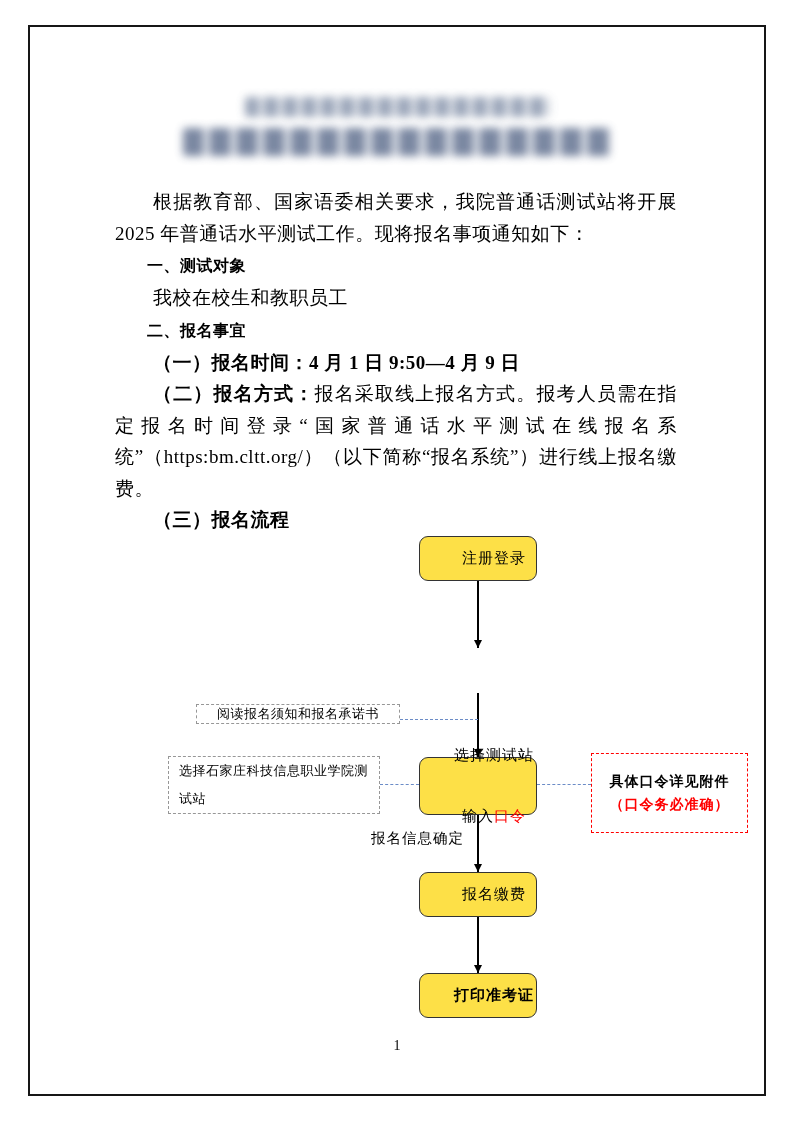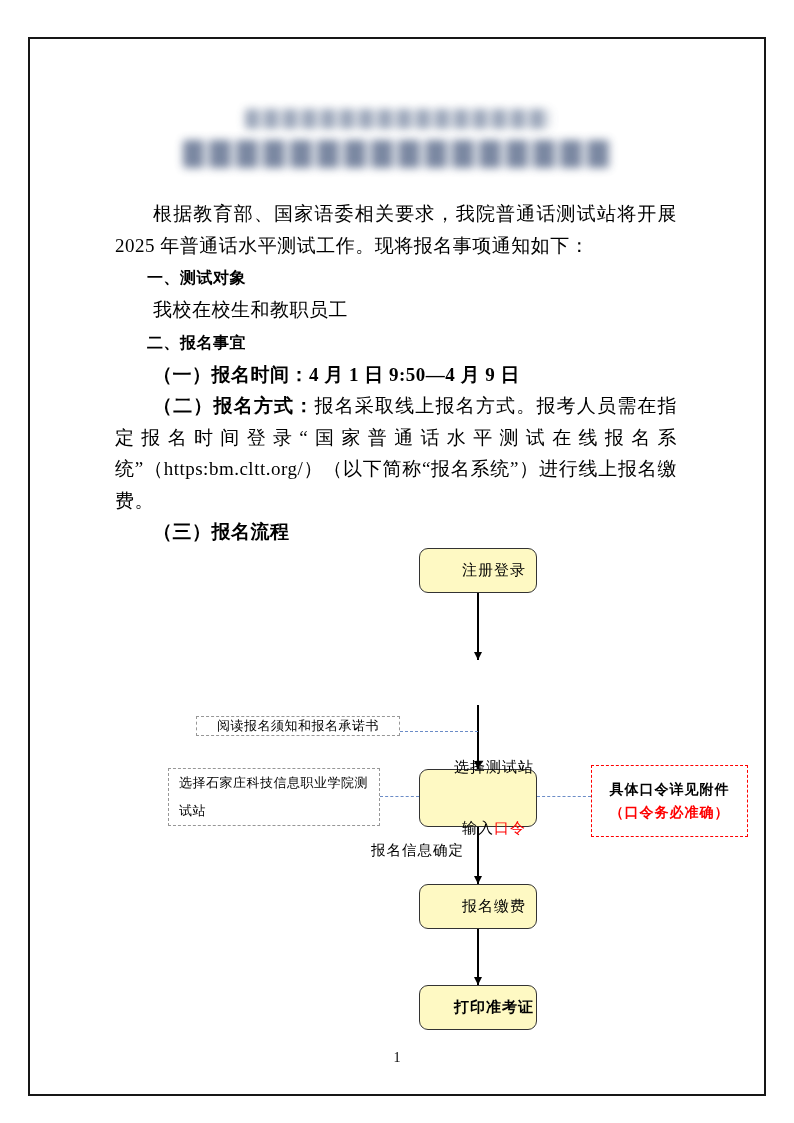--- a/index.html
+++ b/index.html
@@ -4,21 +4,21 @@
 <style>
   * { margin: 0; padding: 0; box-sizing: border-box; }
   html, body { width: 794px; height: 1123px; }
   body {
     background: #ffffff;
     font-family: "Liberation Serif", "DejaVu Serif", serif;
     color: #000;
     position: relative;
     overflow: hidden;
   }
-  .page { position: absolute; inset: 0; background: #fff; margin-top: 12px; }
+  .page { position: absolute; inset: 0; background: #fff; }
   .page-frame {
     position: absolute; left: 28px; right: 28px; top: 25px; bottom: 27px;
     border: 2px solid #161616; pointer-events: none;
   }
 
   
   .redacted-title { position: absolute; top: 97px; left: 0; width: 100%; }
   .blur-line { border-radius: 3px; }
   .blur-line-1 {
     width: 305px; height: 20px; margin: 0 auto;
@@ -42,21 +42,21 @@
     text-indent: 2em; font-weight: bold; font-size: 16px;
     font-family: "Liberation Sans", "DejaVu Sans", sans-serif;
     line-height: 33px;
   }
   .bold { font-weight: bold; }
 
   
   .flowchart { position: absolute; top: 532px; left: 0; width: 100%; height: 512px; font-size: 15px; }
   .node {
     position: absolute; left: 419px; width: 118px; height: 45px;
-    border: 1.3px solid #333; border-radius: 9px; background: #fef9c3;
+    border: 1.3px solid #333; border-radius: 9px; background: #fde047;
     display: flex; align-items: center; justify-content: center;
     letter-spacing: 1px;
     padding-left: 32px;
   }
   .node-tall { height: 58px; flex-direction: column; line-height: 21px; }
   .v-arrow { position: absolute; left: 477px; width: 2px; background: #000; }
   .v-arrow::after {
     content: ""; position: absolute; bottom: 0; left: 50%; transform: translateX(-50%);
     border-left: 4.5px solid transparent; border-right: 4.5px solid transparent;
     border-top: 8px solid #000;
@@ -111,21 +111,21 @@
     <div class="connector" style="left:400px;top:187px;width:78px;"></div>
 
     <div class="node node-tall" style="top:225px;gap:40px;">
       <span>选择测试站</span>
       <span><span>输入</span><span class="red">口令</span></span>
     </div>
 
     <div class="note note-station" style="left:168px;top:224px;width:212px;height:58px;">选择石家庄科技信息职业学院测试站</div>
     <div class="connector" style="left:380px;top:252px;width:39px;"></div>
 
-    <div class="note note-code" style="left:591px;top:221px;width:157px;height:72px;">
+    <div class="note note-code" style="left:591px;top:221px;width:157px;height:80px;">
       <span>具体口令详见附件</span>
       <span class="red">（口令务必准确）</span>
     </div>
     <div class="connector" style="left:537px;top:252px;width:54px;"></div>
 
     <div class="v-arrow" style="top:283px;height:57px;"></div>
     <div class="arrow-label">报名信息确定</div>
 
     <div class="node" style="top:340px;">报名缴费</div>
     <div class="v-arrow" style="top:385px;height:56px;"></div>

